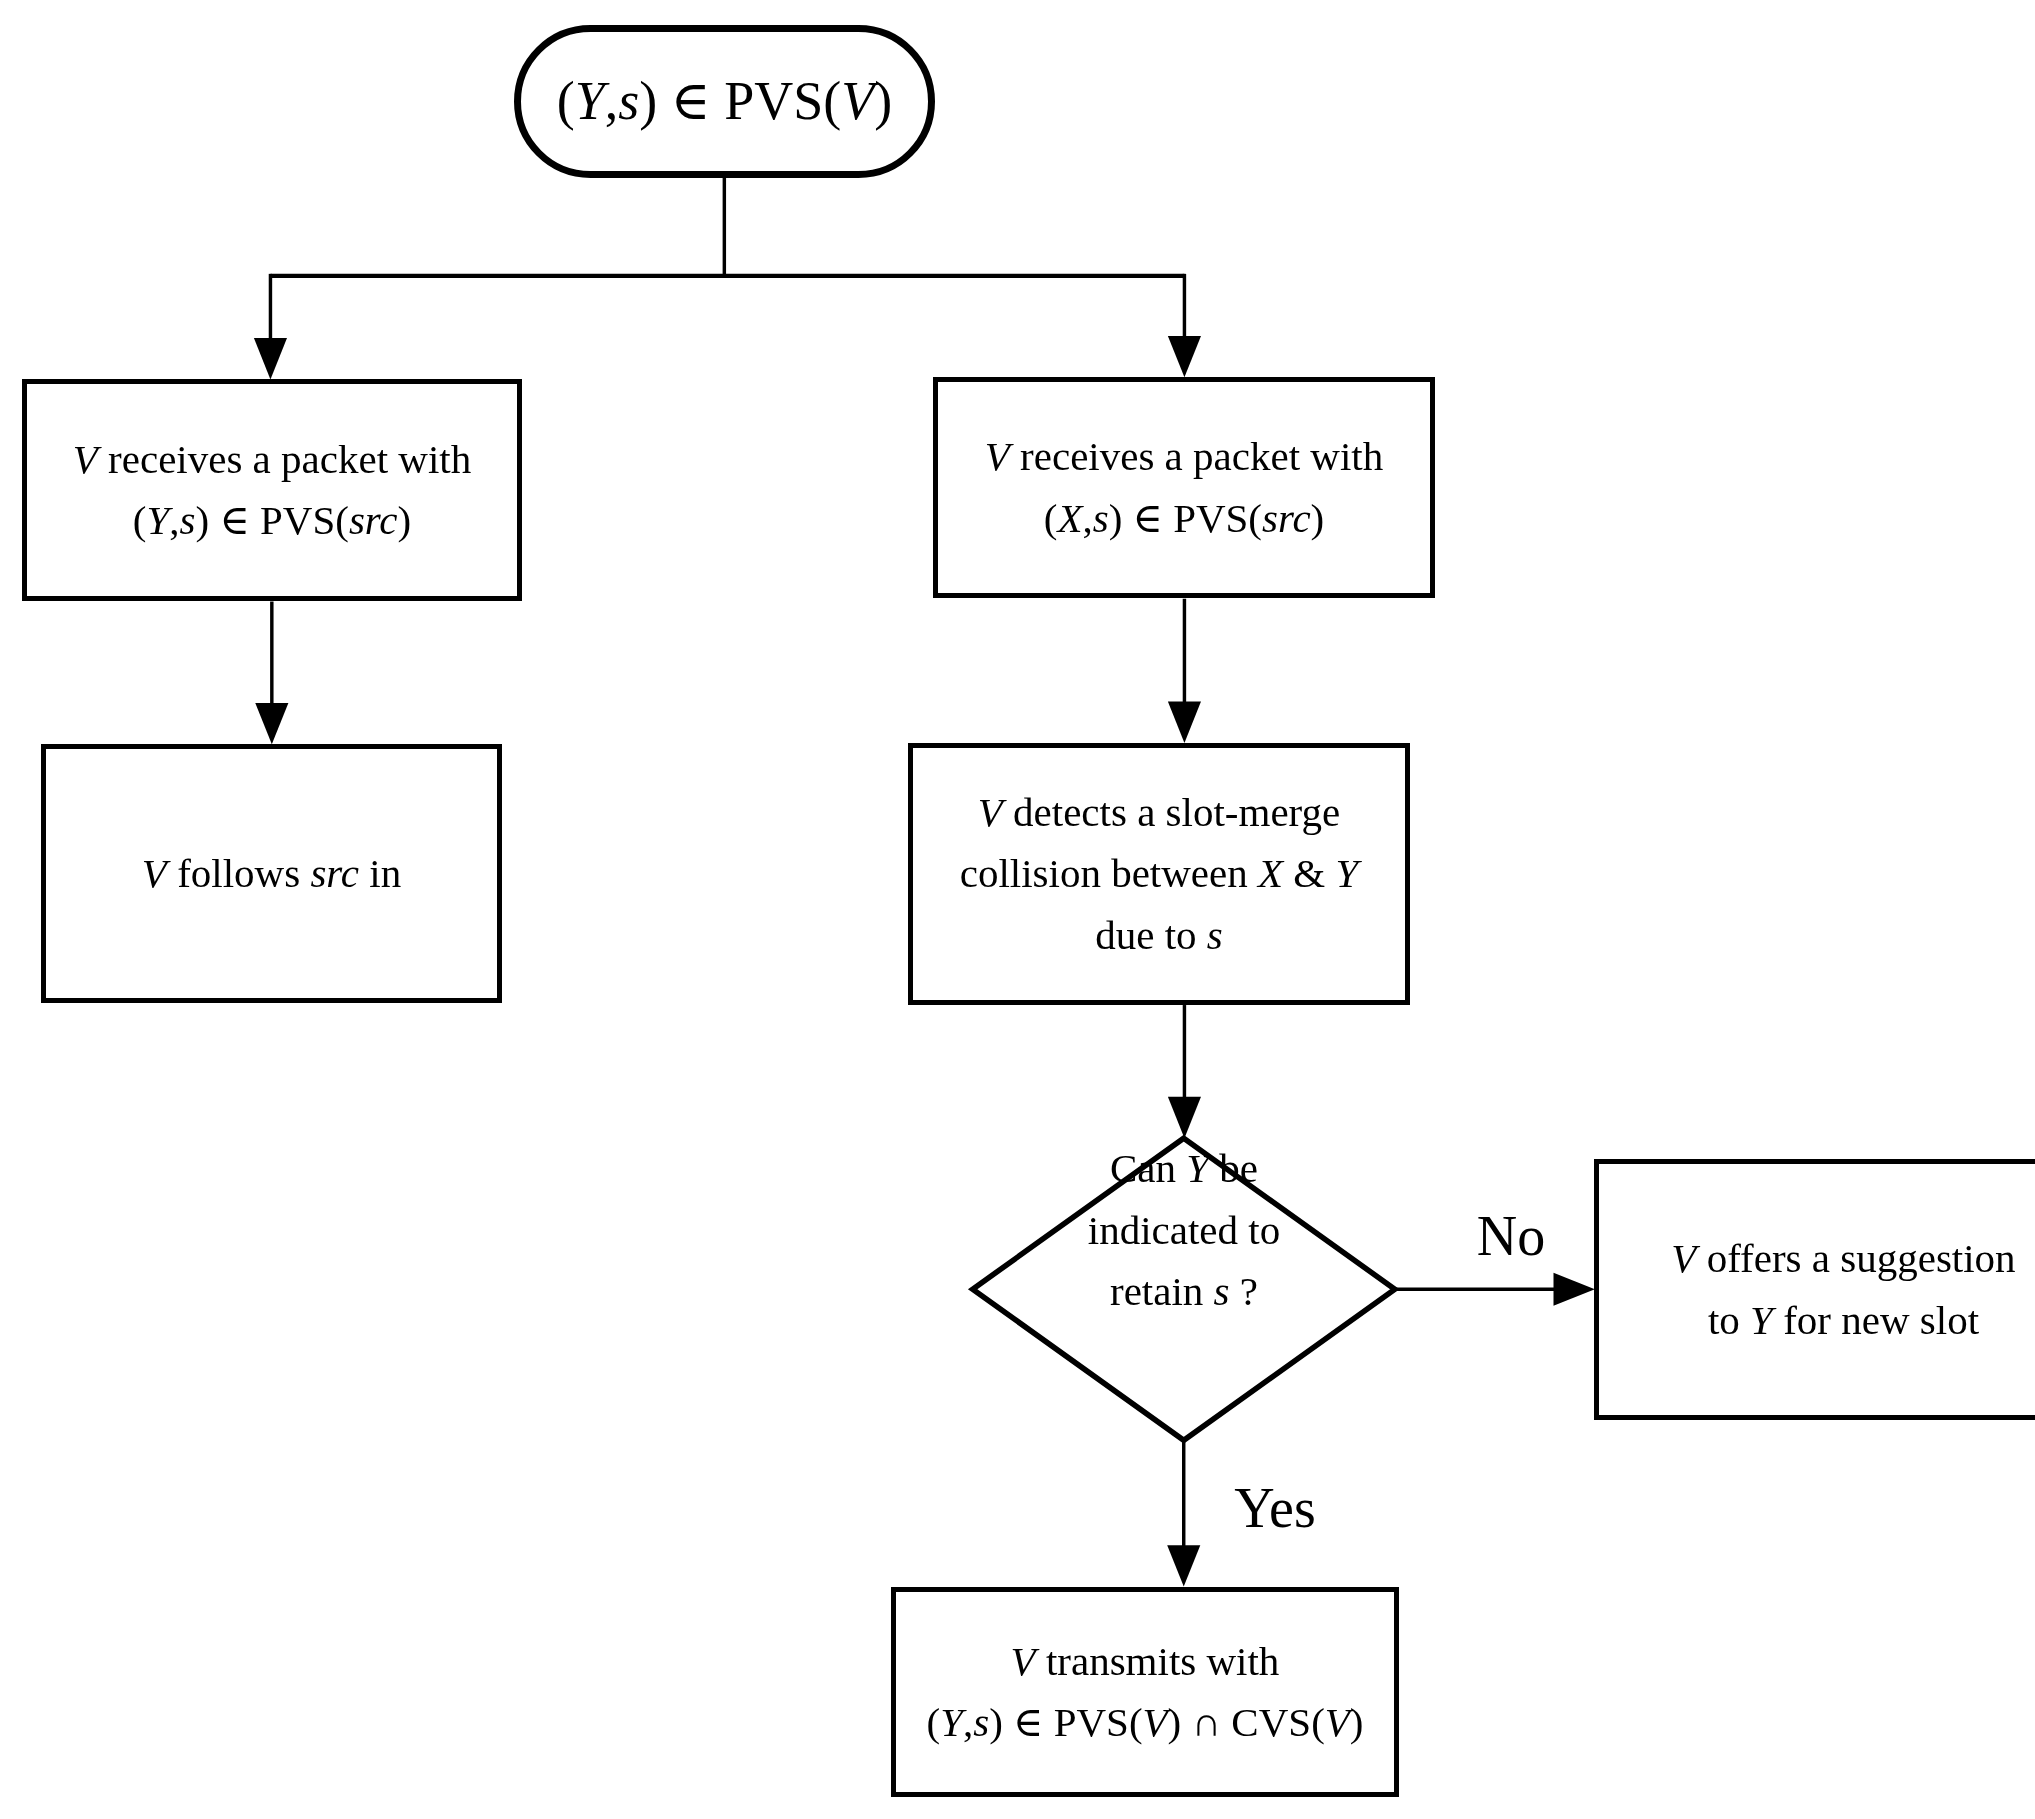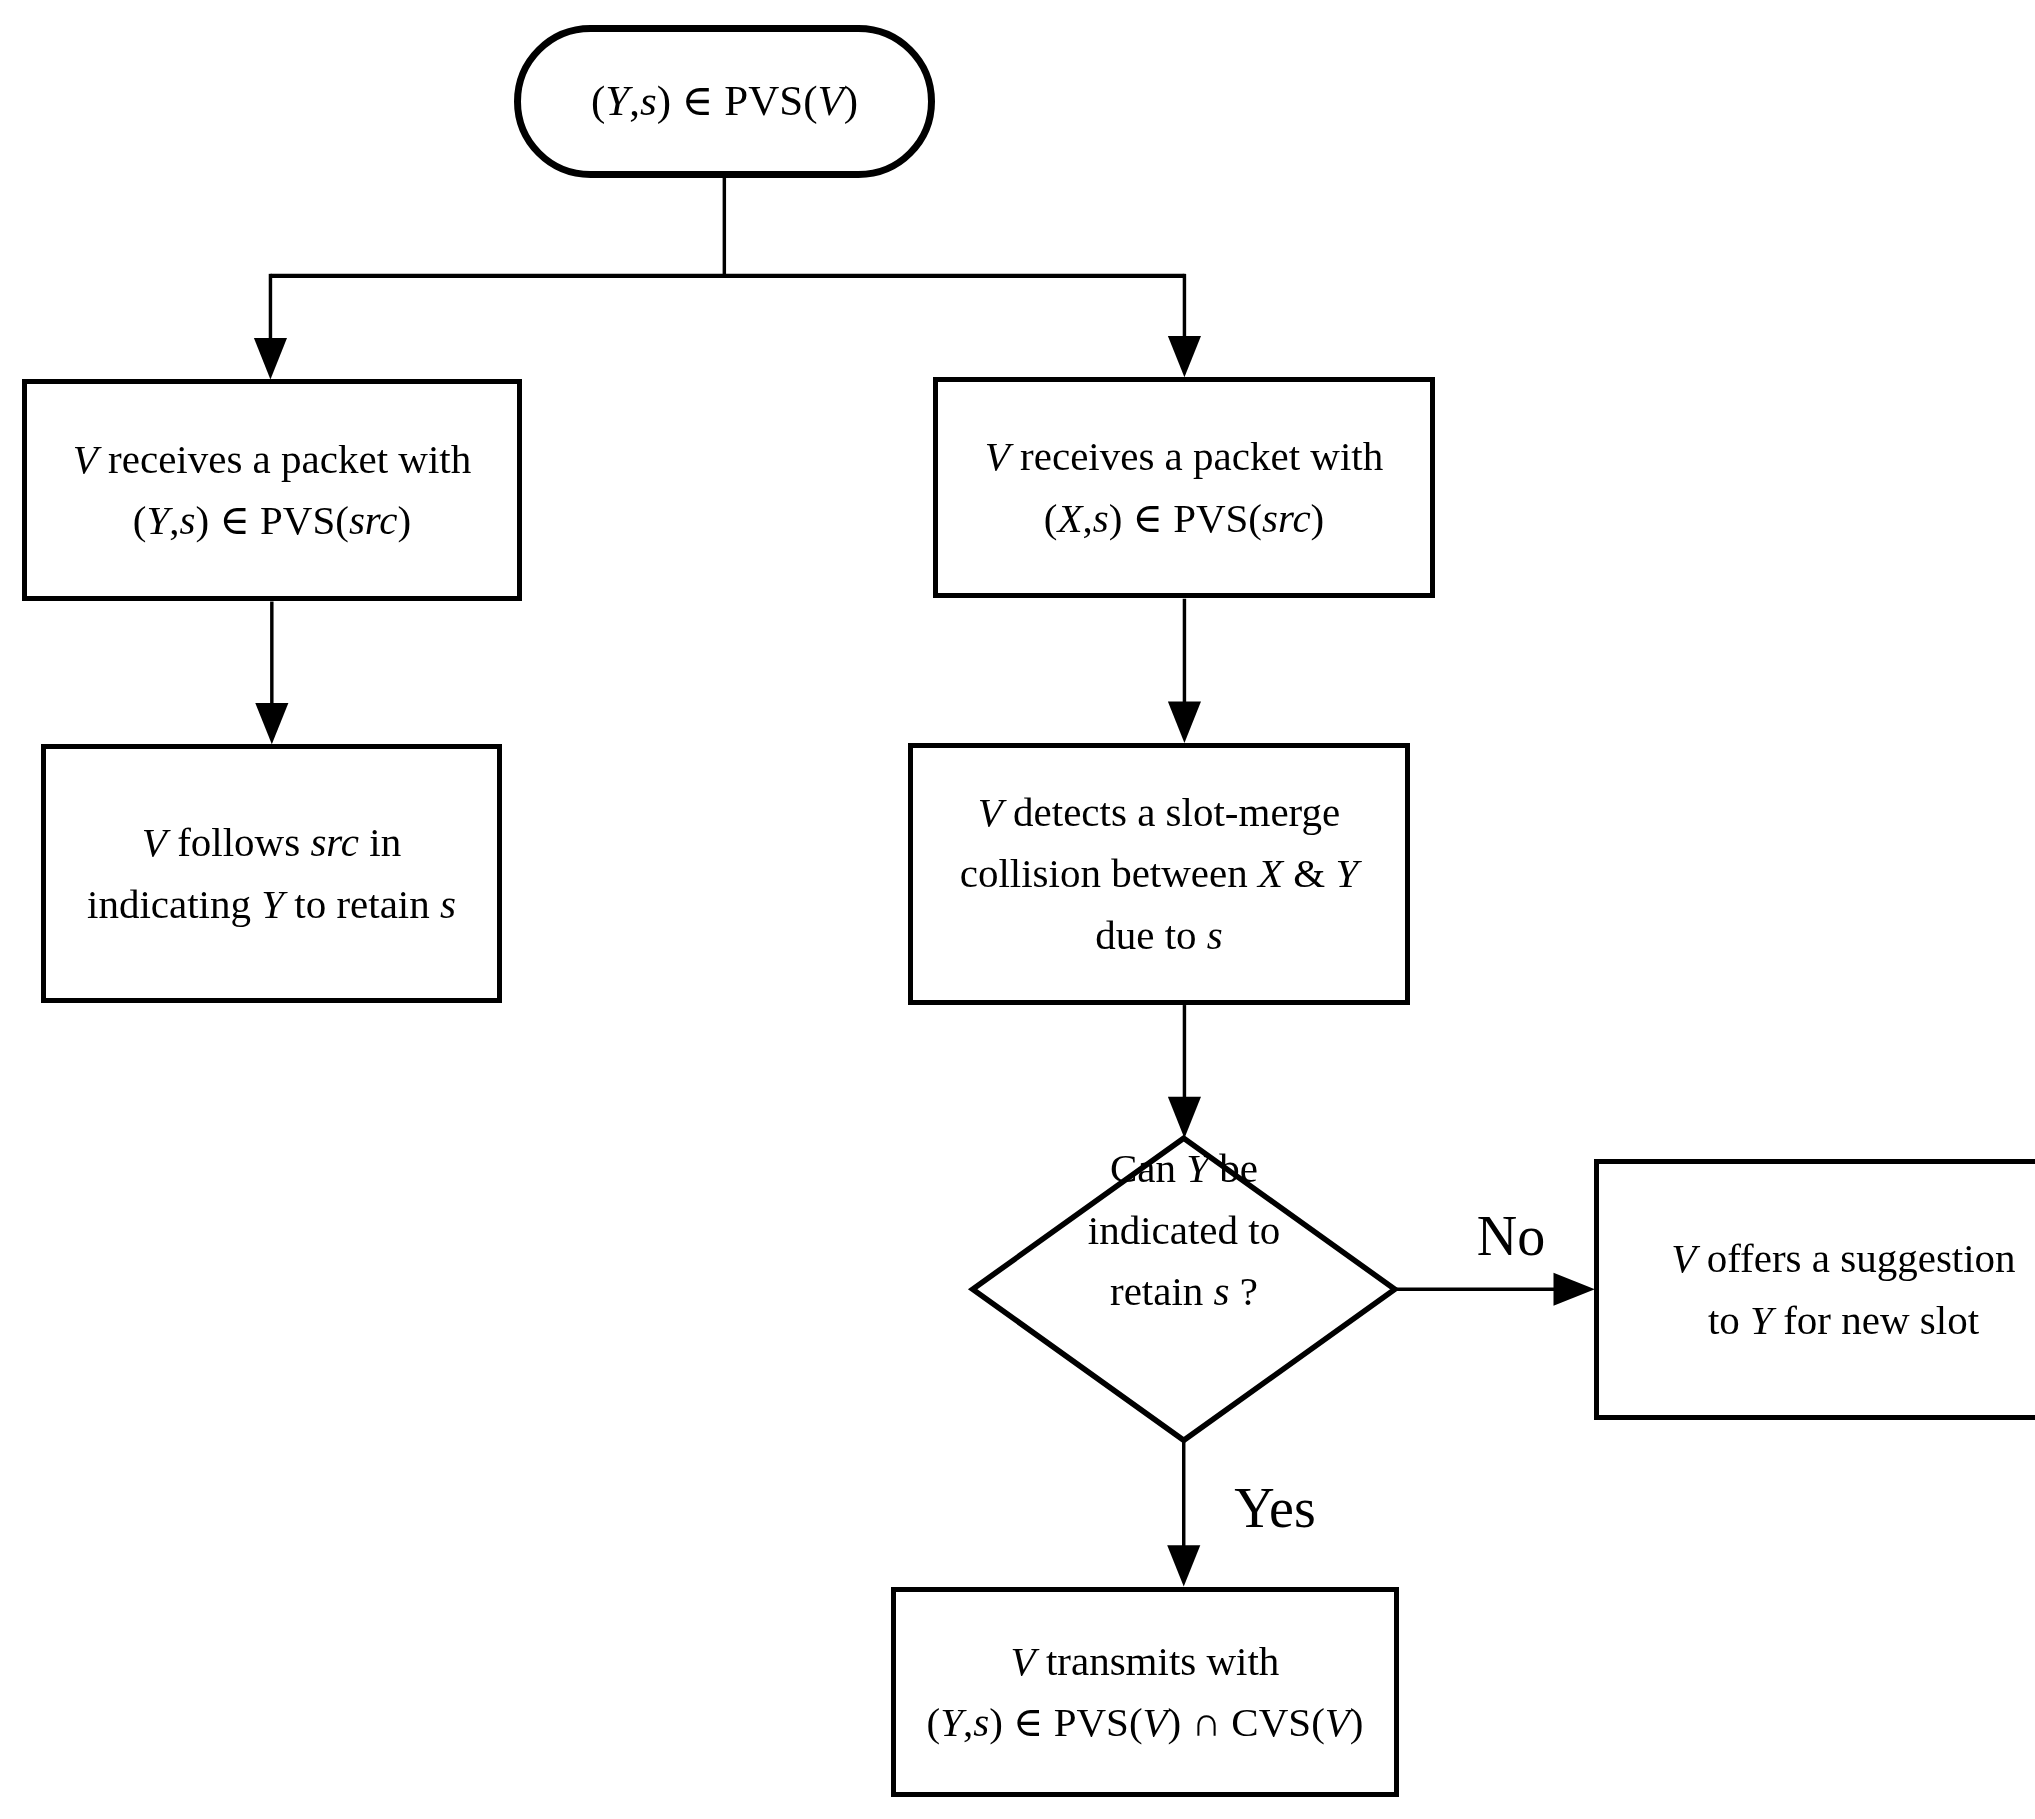--- a/index.html
+++ b/index.html
@@ -37,21 +37,21 @@
   .decision-text {
     position: absolute;
     display: flex;
     align-items: flex-start;
     justify-content: center;
     text-align: center;
     background: transparent;
   }
   .inner { width: 100%; }
   .ln { font-size: 41px; line-height: 1.5; white-space: nowrap; }
-  .terminator .ln { font-size: 43px; }
+  .terminator .ln { font-size: 54px; }
   .it { font-style: italic; }
   .edge-label {
     position: absolute;
     transform: translate(-50%, -50%);
     font-size: 56px;
     white-space: nowrap;
   }
 
   
   #n-start { left: 514px;  top: 25px;   width: 421px; height: 153px; }
@@ -116,21 +116,20 @@
   <div class="node process" id="n-recv-x">
     <div class="inner">
         <div class="ln"><span class="it">V</span><span> receives a packet with</span></div>
         <div class="ln"><span>(</span><span class="it">X</span><span>,</span><span class="it">s</span><span>) ∈ PVS(</span><span class="it">src</span><span>)</span></div>
       </div>
   </div>
 
   <div class="node process" id="n-follow">
     <div class="inner">
         <div class="ln"><span class="it">V</span><span> follows </span><span class="it">src</span><span> in</span></div>
-        <div class="ln"><span>indicating </span><span class="it">Y</span><span> to retain </span><span class="it">s</span></div>
       </div>
   </div>
 
   <div class="node process" id="n-detect">
     <div class="inner">
         <div class="ln"><span class="it">V</span><span> detects a slot-merge</span></div>
         <div class="ln"><span>collision between </span><span class="it">X</span><span> &amp; </span><span class="it">Y</span></div>
         <div class="ln"><span>due to </span><span class="it">s</span></div>
       </div>
   </div>

